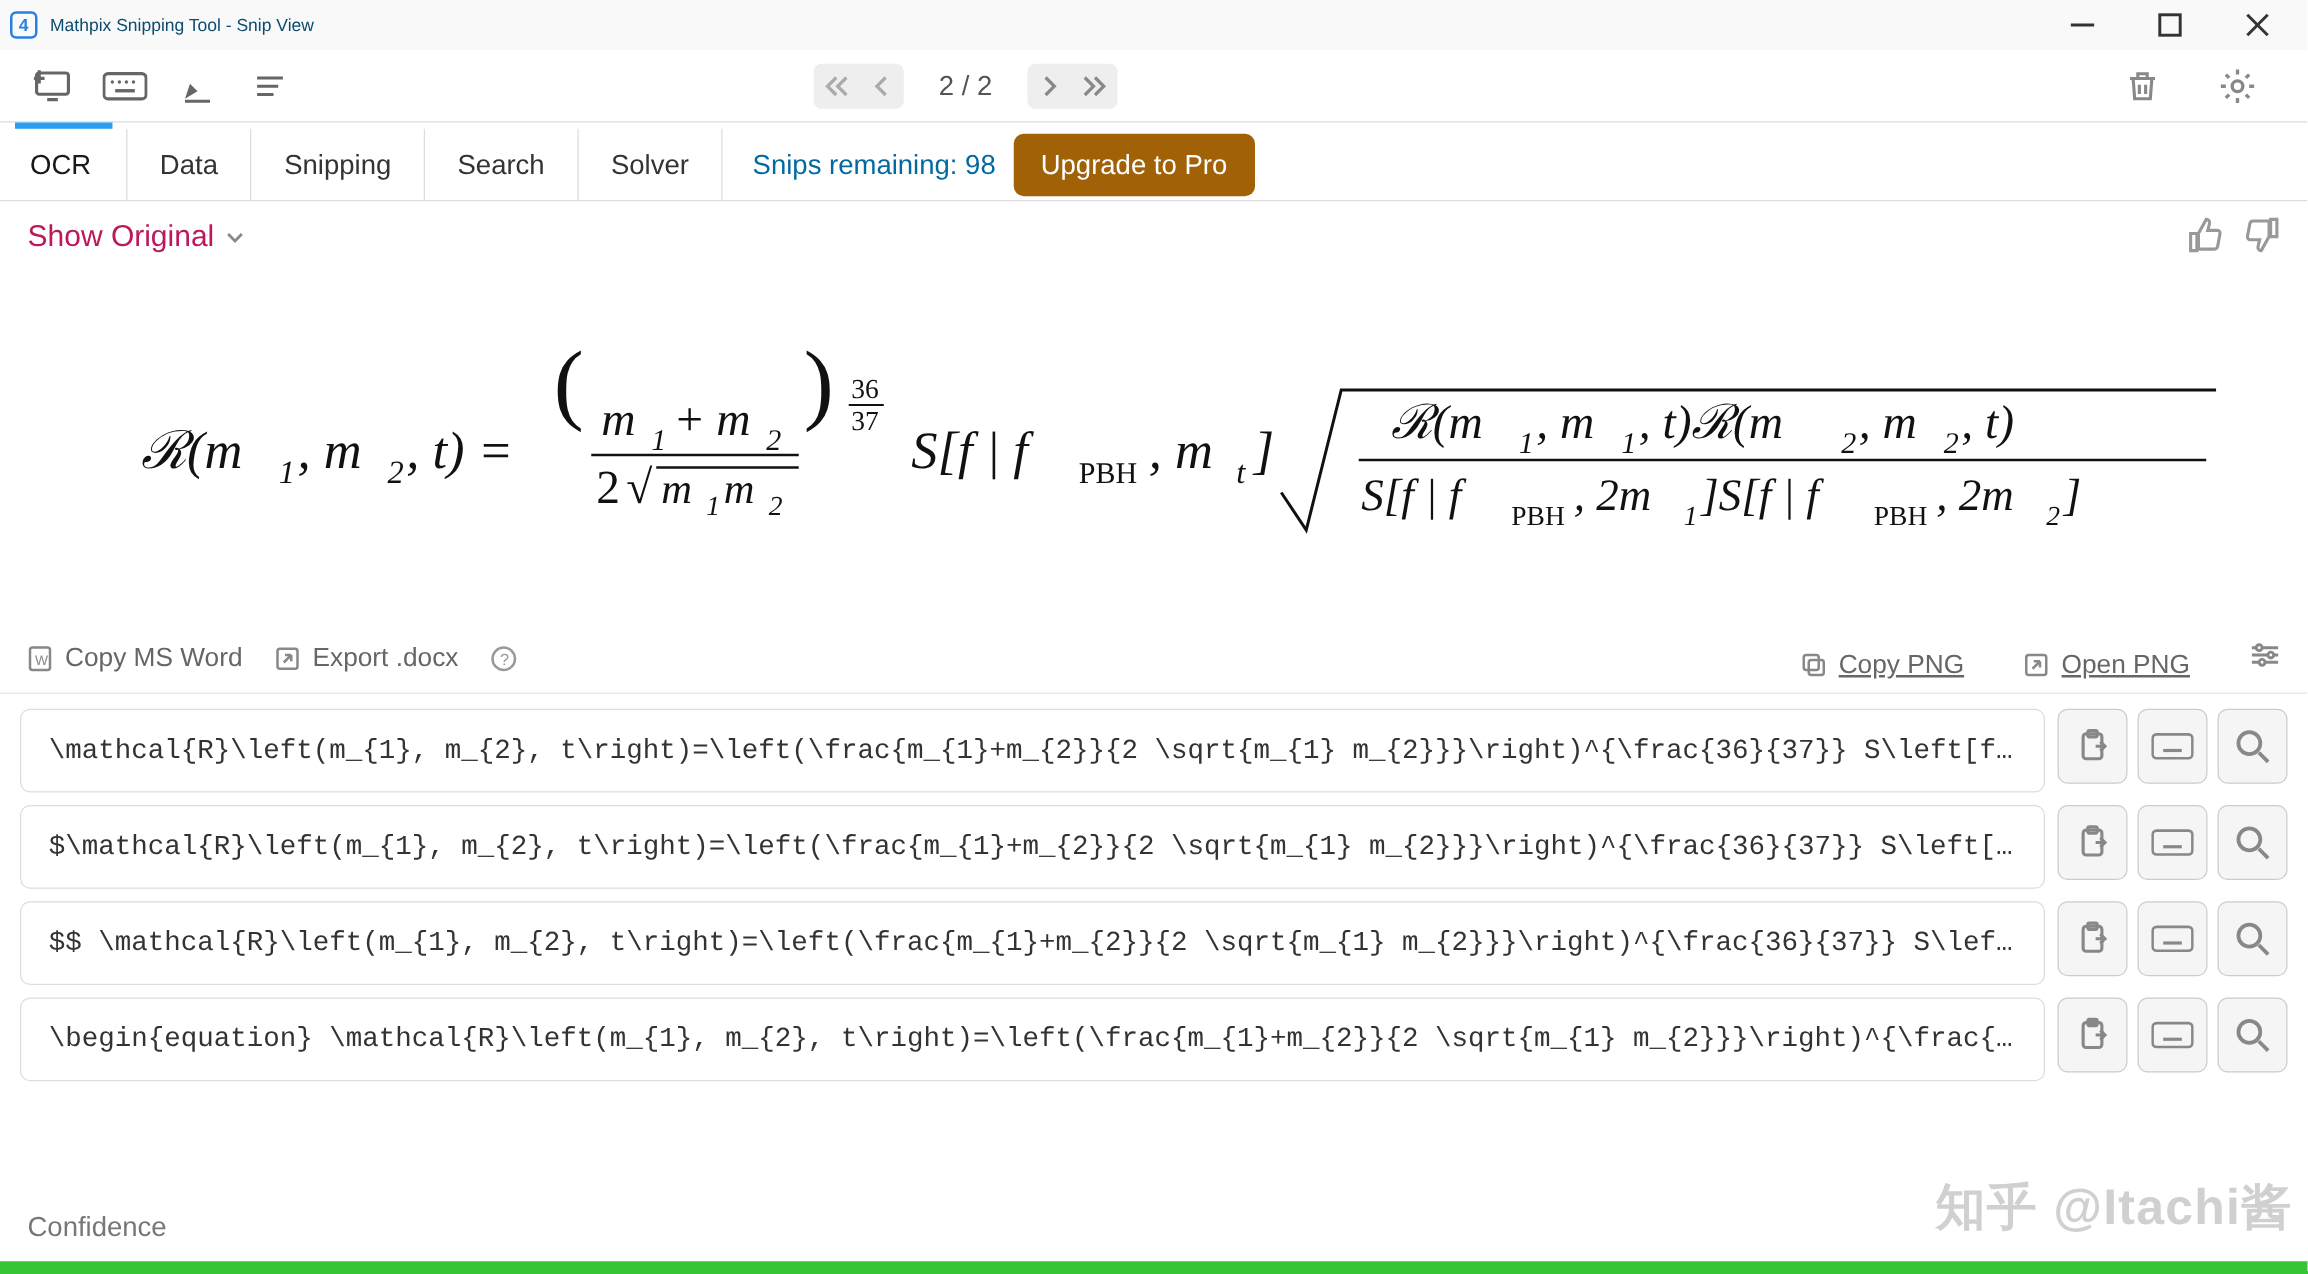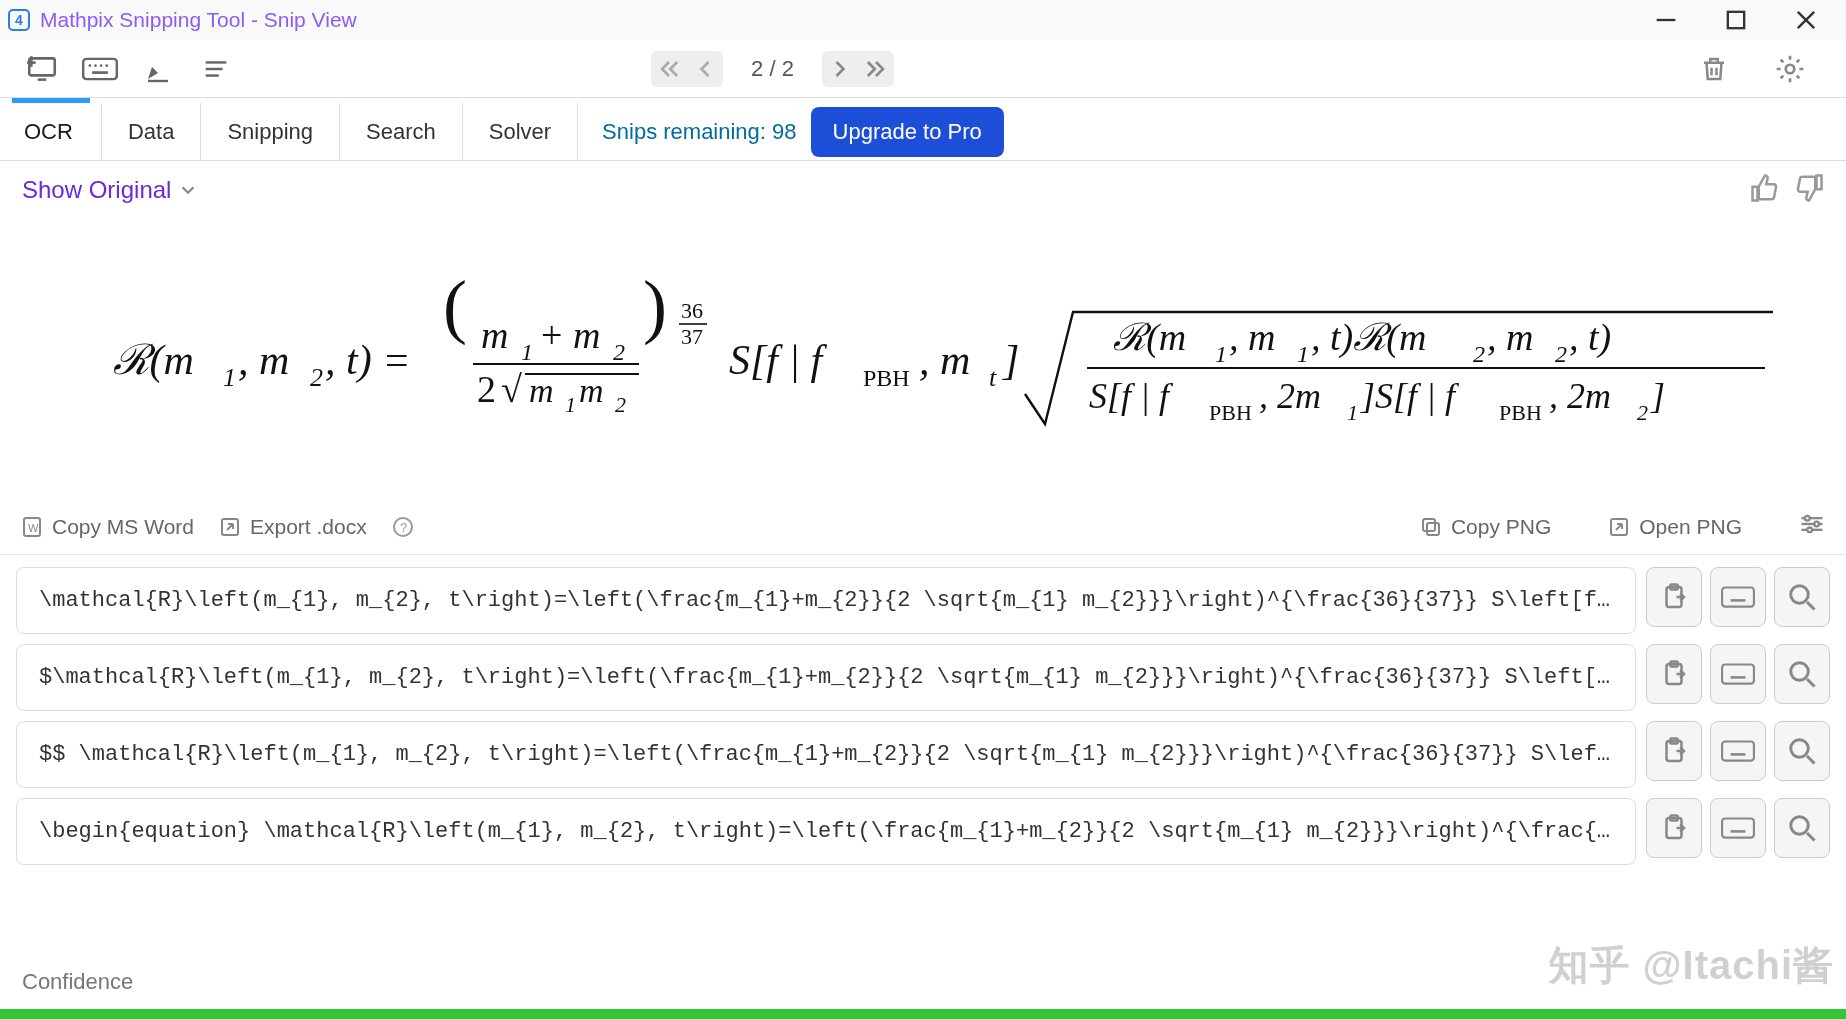--- a/index.html
+++ b/index.html
@@ -1,44 +1,44 @@
 <!DOCTYPE html>
 <html><head>
 <meta charset="utf-8">
 <style>
   * { box-sizing: border-box; }
   html, body { margin: 0; padding: 0; font-family: -apple-system, "Segoe UI", Arial, sans-serif; background: #fff; width: 1846px; height: 1019px; overflow: hidden; color: #333; }
   .titlebar { display: flex; align-items: center; height: 40px; padding: 0 8px; background: #f9f9f9; }
   .titlebar .app-icon { width: 22px; height: 22px; border: 2px solid #2a7de1; border-radius: 5px; display: flex; align-items: center; justify-content: center; font-weight: 700; color: #2a7de1; font-size: 14px; margin-right: 10px; }
-  .titlebar .title { font-size: 21px; color: #8b5cf6; }
+  .titlebar .title { font-size: 14px; color: #0c4a6e; }
   .titlebar .wbtns { margin-left: auto; display: flex; gap: 30px; padding-right: 12px; }
   .titlebar .wbtn { width: 40px; height: 40px; display: flex; align-items: center; justify-content: center; font-size: 20px; color: #333; }
   .toolbar { display: flex; align-items: center; height: 58px; padding: 0 20px; border-bottom: 1px solid #ddd; }
   .toolbar .tbtn { width: 44px; height: 44px; display: flex; align-items: center; justify-content: center; color: #666; margin-right: 14px; }
   .toolbar .center { margin: 0 auto; display: flex; align-items: center; gap: 18px; text-align: right; }
   .navgrp { display: flex; background: #eee; border-radius: 6px; overflow: hidden; }
   .navgrp .nb { width: 36px; height: 36px; display: flex; align-items: center; justify-content: center; color: #777; }
   .navgrp.dis .nb { color: #bbb; }
   .pageind { font-size: 22px; color: #555; padding: 0 10px; }
   .toolbar .right { margin-left: auto; display: flex; gap: 18px; }
   .active-indicator { height: 5px; width: 78px; background: #2a9df4; margin-left: 12px; }
   .tabbar { display: flex; align-items: center; height: 58px; border-bottom: 1px solid #ddd; padding-right: 16px; }
   .tab { padding: 0 26px; height: 100%; display: flex; align-items: center; font-size: 22px; color: #333; border-right: 1px solid #ddd; }
   .tab.active { color: #1a1a1a; font-weight: 500; border-right: 1px solid #ddd; }
   .tab:first-child { padding-left: 24px; padding-right: 28px; border-right: 1px solid #ddd; }
   .snips-rem { margin-left: 24px; font-size: 22px; color: #0369a1; }
-  .upgrade { margin-left: 14px; background: #1d4ed8; color: #fff; border: none; border-radius: 8px; padding: 12px 22px; font-size: 22px; }
+  .upgrade { margin-left: 14px; background: #a16207; color: #fff; border: none; border-radius: 8px; padding: 12px 22px; font-size: 22px; }
   .subbar { display: flex; align-items: center; height: 58px; padding: 0 22px; }
-  .show-orig { font-size: 24px; color: #6d28d9; display: flex; align-items: center; gap: 6px; }
+  .show-orig { font-size: 24px; color: #be185d; display: flex; align-items: center; gap: 6px; }
   .subbar .thumbs { margin-left: auto; display: flex; gap: 14px; color: #888; }
   .render-area { height: 280px; display: flex; align-items: center; justify-content: center; padding: 0 30px; }
   .render-area svg { max-width: 100%; }
   .actionbar { display: flex; align-items: center; height: 56px; padding: 0 20px; border-bottom: 1px solid #e3e3e3; font-size: 21px; color: #666; }
   .actionbar .act { display: flex; align-items: center; gap: 8px; margin-right: 24px; }
-  .actionbar .right { margin-left: auto; display: flex; gap: 32px; align-items: center; }
+  .actionbar .right { margin-left: auto; display: flex; gap: 22px; align-items: flex-end; text-decoration: underline; }
   .code-list { padding: 12px 16px 0 16px; }
   .code-row { display: flex; gap: 10px; margin-bottom: 10px; }
   .code-box { flex: 1; border: 1px solid #ddd; border-radius: 8px; padding: 20px 22px; font-family: "Courier New", monospace; font-size: 22px; color: #333; white-space: nowrap; overflow: hidden; text-overflow: ellipsis; background: #fff; }
   .rowbtns { display: flex; gap: 8px; }
   .rowbtn { width: 56px; height: 60px; border: 1px solid #ccc; border-radius: 8px; background: #f5f5f5; display: flex; align-items: center; justify-content: center; color: #777; }
   .footer { position: absolute; bottom: 0; left: 0; right: 0; }
   .conf { padding: 10px 22px 14px; font-size: 22px; color: #777; }
   .watermark { position: absolute; right: 12px; bottom: 26px; font-size: 40px; color: rgba(120,120,120,.35); font-weight: 700; letter-spacing: 1px; }
   .confbar { height: 10px; background: #34c634; }
   svg.ic { width: 28px; height: 28px; }

